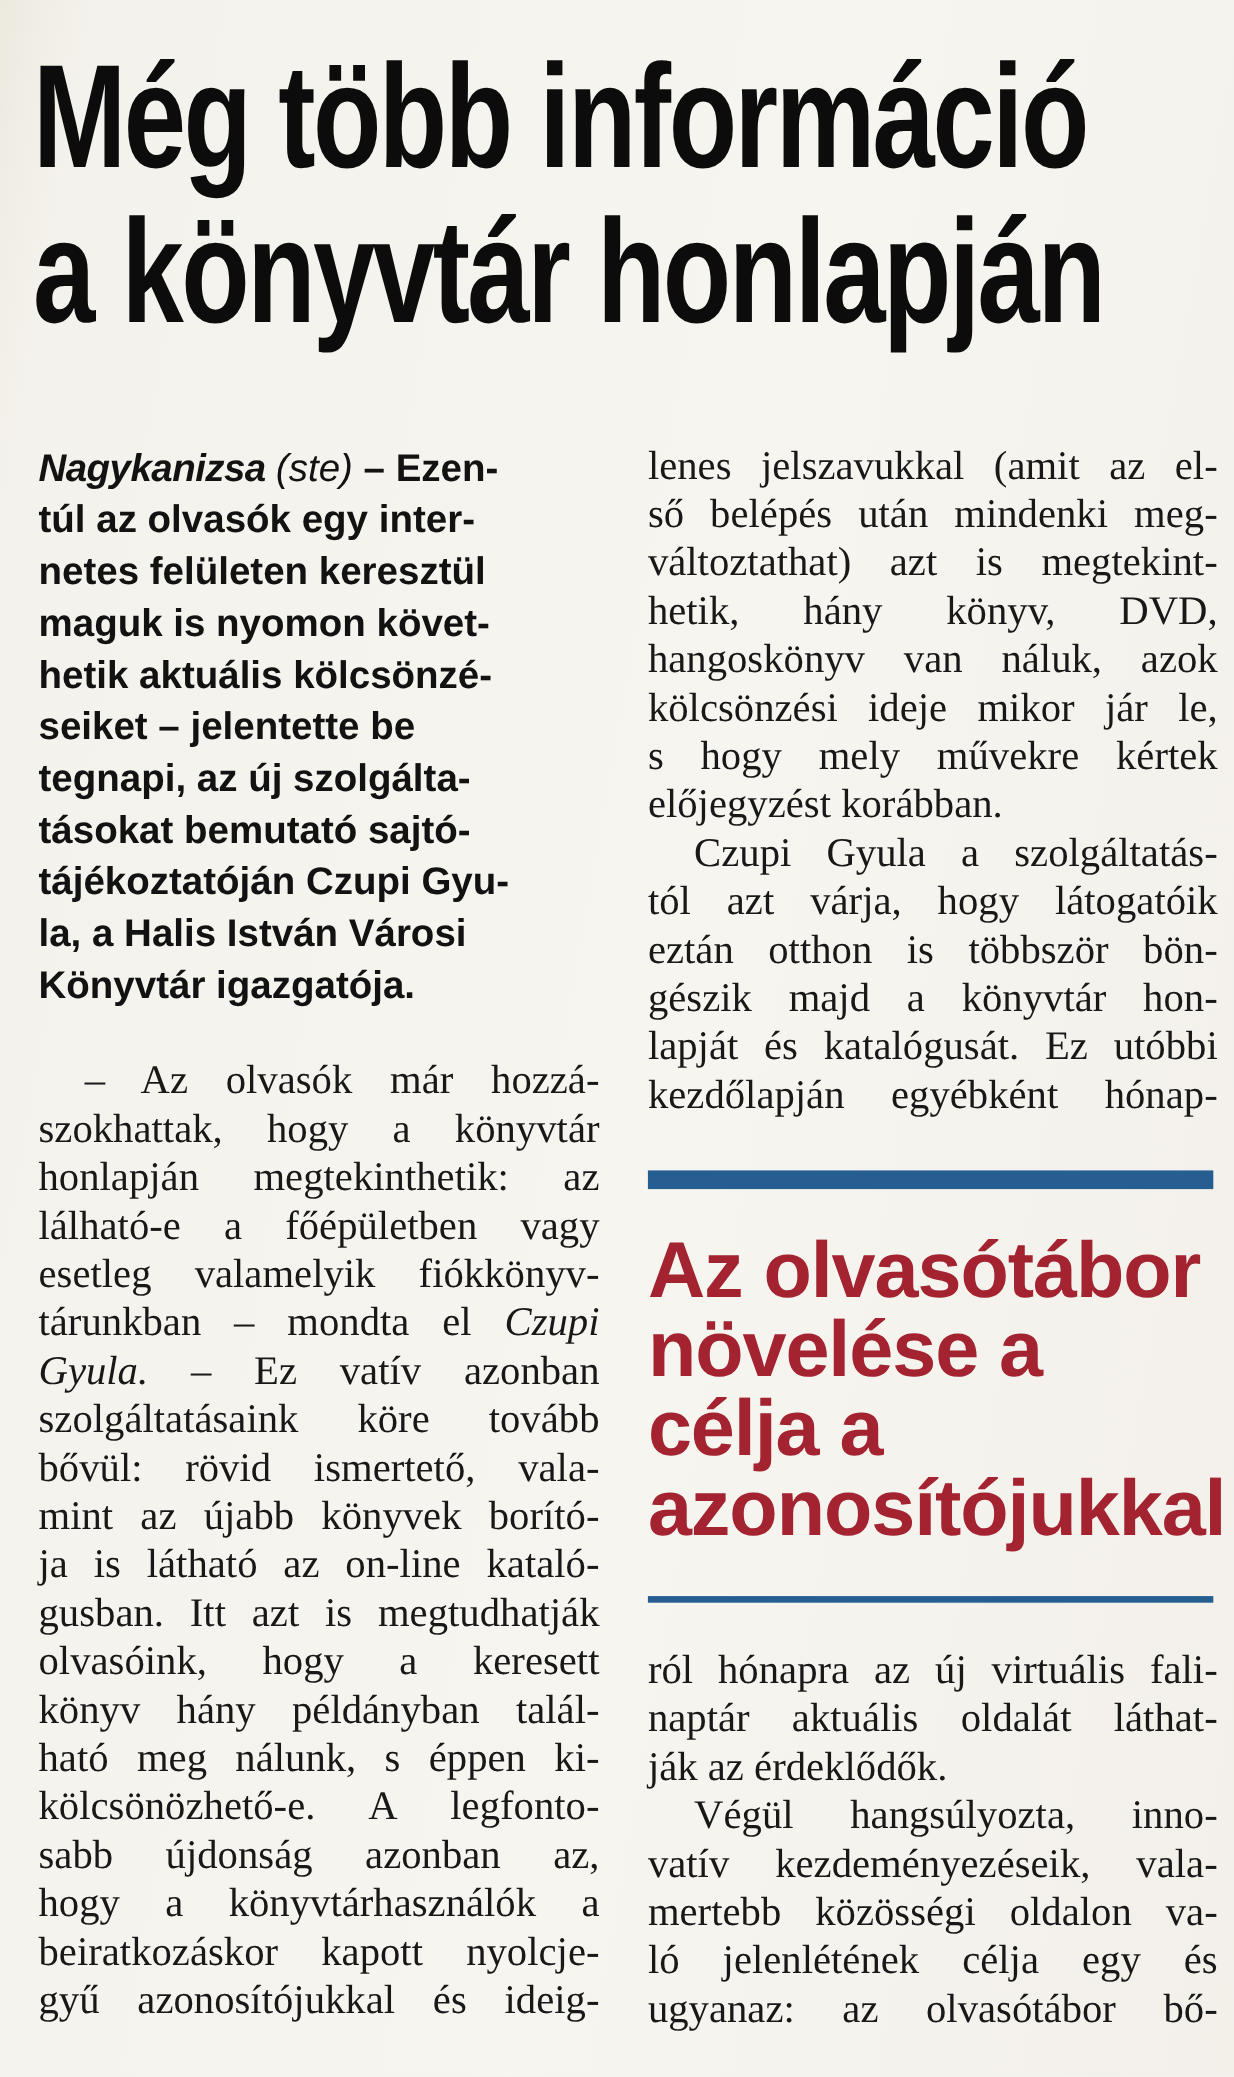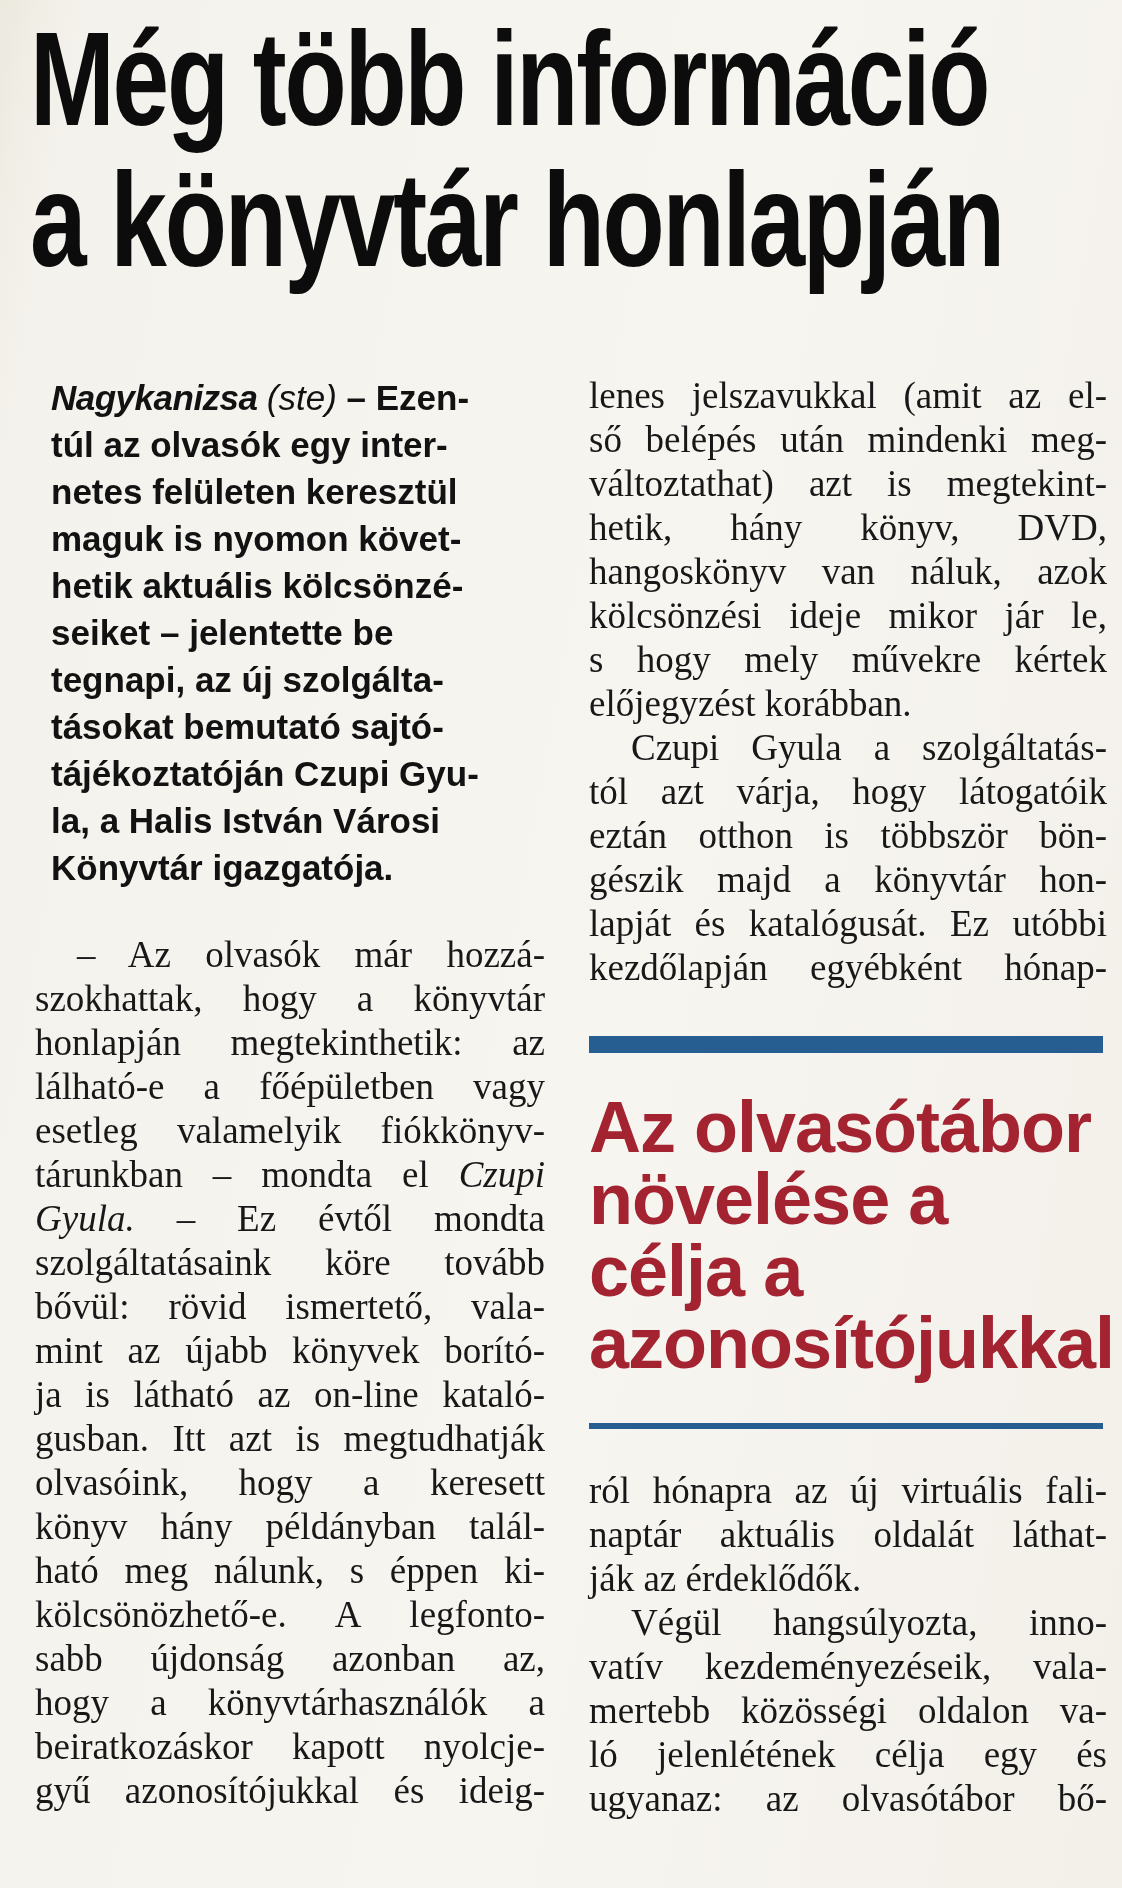--- a/index.html
+++ b/index.html
@@ -11,42 +11,42 @@
     background:var(--paper);
     font-family:"Liberation Serif",serif;
     color:var(--ink);
   }
   .page{
     position:relative;width:1122px;height:1888px;
     background:linear-gradient(100deg,#eceadf 0%,#f4f2ec 6%,#f7f5f0 55%,#f3f0ea 100%);
   }
   
   .headline{
-    margin:0;padding:8px 0 0 30px;
+    margin:0;padding:36px 0 0 30px;
     font-family:"Liberation Sans",sans-serif;
     font-weight:700;color:var(--hl-ink);
   }
   .hl-line{
     font-size:134px;line-height:141px;letter-spacing:-3px;
     transform:scaleX(0.76);transform-origin:0 50%;
     white-space:nowrap;
   }
   
   .cols{
     display:flex;gap:44px;
     margin:84px 0 0 35px;width:1072px;
   }
   .col{width:510px;}
   .col-right{width:518px;}
   
   .lead{
     font-family:"Liberation Sans",sans-serif;
     font-weight:700;font-size:35px;line-height:47px;color:#121212;
   }
-  .lead .tline{text-align:left;white-space:nowrap;margin-left:16px;}
+  .lead .tline{text-align:left;white-space:nowrap;}
   .lead .dateline{font-style:italic;font-weight:700;letter-spacing:-0.5px;}
   .lead .credit{font-style:italic;font-weight:400;}
   
   .bodytext{
     font-size:37px;line-height:44px;color:#181818;
   }
   .bodytext .tline{
     text-align:justify;text-align-last:justify;
   }
   .endleft .tline-last{text-align-last:left;}
@@ -92,21 +92,21 @@
           <div class="tline">la, a Halis István Városi</div>
           <div class="tline tline-last">Könyvtár igazgatója.</div>
         </div>
       <div class="bodytext para-first indent">
           <div class="tline tline-first">– Az olvasók már hozzá-</div>
           <div class="tline">szokhattak, hogy a könyvtár</div>
           <div class="tline">honlapján megtekinthetik: az</div>
           <div class="tline">lálható-e a főépületben vagy</div>
           <div class="tline">esetleg valamelyik fiókkönyv-</div>
           <div class="tline"><span>tárunkban – mondta el </span><span class="it">Czupi</span></div>
-          <div class="tline"><span class="it">Gyula.</span><span> – Ez évtől mondta</span></div>
+          <div class="tline"><span class="it">Gyula.</span><span> – Ez vatív azonban</span></div>
           <div class="tline">szolgáltatásaink köre tovább</div>
           <div class="tline">bővül: rövid ismertető, vala-</div>
           <div class="tline">mint az újabb könyvek borító-</div>
           <div class="tline">ja is látható az on-line kataló-</div>
           <div class="tline">gusban. Itt azt is megtudhatják</div>
           <div class="tline">olvasóink, hogy a keresett</div>
           <div class="tline">könyv hány példányban talál-</div>
           <div class="tline">ható meg nálunk, s éppen ki-</div>
           <div class="tline">kölcsönözhető-e. A legfonto-</div>
           <div class="tline">sabb újdonság azonban az,</div>

